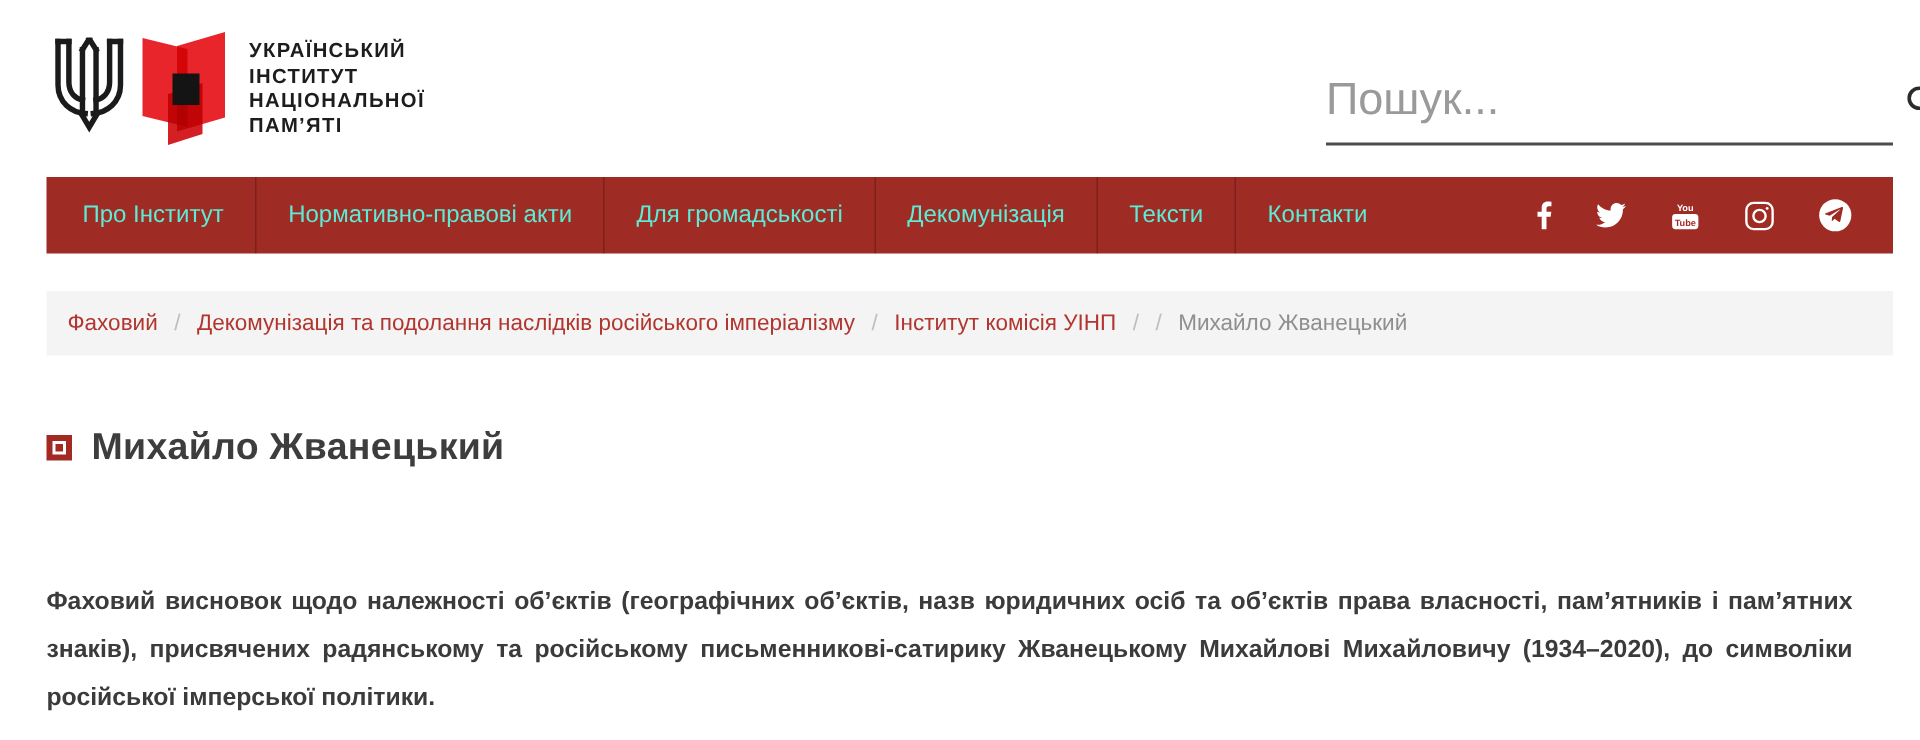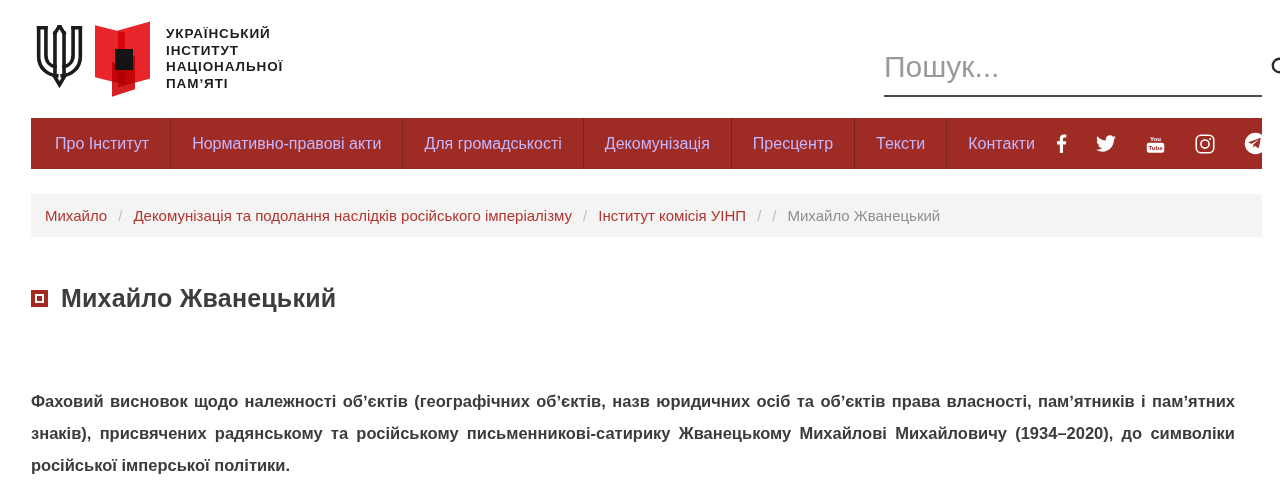--- a/index.html
+++ b/index.html
@@ -23,21 +23,21 @@
   .logomark .blk { position:absolute; left:20px; top:24px; width:18px; height:21px; background:#141414; z-index:3; }
   .brand-text { margin-left:6px; font-size:13.5px; font-weight:bold; line-height:16.5px; letter-spacing:0.9px; color:#1d1d1d; }
 
   .search { width:378px; border-bottom:2px solid #4c4c4c; display:flex; align-items:flex-end; padding-bottom:11px; margin-top:29px; }
   .search input { flex:1; border:none; outline:none; font-size:30px; color:#555; font-family:inherit; background:transparent; }
   .search input::placeholder { color:#9a9a9a; }
   .search-btn { background:none; border:none; cursor:pointer; padding:0 4px 2px 0; }
 
   
   .nav { height:51px; background:#9e2b24; display:flex; align-items:stretch; }
-  .nav-item { display:flex; align-items:center; padding:0 21px; color:#c4b5fd; font-size:16px;
+  .nav-item { display:flex; align-items:center; padding:0 21px; color:#5eead4; font-size:16px;
               text-decoration:none; border-right:1px solid rgba(40,0,0,0.28); white-space:nowrap; }
   .nav-item:first-child { padding-left:24px; }
   .nav-item:nth-last-child(2) { border-right:none; }
   .nav-social { margin-left:auto; display:flex; align-items:center; gap:29px; padding-right:27px; }
   .soc { display:flex; align-items:center; justify-content:center; cursor:pointer; text-decoration:none; }
 
   
   .breadcrumb { margin-top:25px; background:#f4f4f4; height:43px; display:flex; align-items:center;
                 padding:0 14px; font-size:15px; column-gap:11px; white-space:nowrap; overflow:hidden; }
   .bc-link { color:#b1362f; text-decoration:none; }
@@ -100,21 +100,20 @@
     </div>
   </div>
 </div>
 
 <div class="container">
   <nav class="nav">
     <a class="nav-item">Про Інститут</a>
     <a class="nav-item">Нормативно-правові акти</a>
     <a class="nav-item">Для громадськості</a>
     <a class="nav-item">Декомунізація</a>
-    <a class="nav-item">Пресцентр</a>
     <a class="nav-item">Тексти</a>
     <a class="nav-item">Контакти</a>
 
     <div class="nav-social">
       <a class="soc">
         <svg width="11" height="19" viewBox="0 0 10 19">
           <path d="M6.5 19V10.5H9.3L9.7 7.2H6.5V5.1C6.5 4.15 6.77 3.5 8.13 3.5H9.8V0.55C9.5 0.5 8.5 0.4 7.35 0.4C4.95 0.4 3.3 1.87 3.3 4.57V7.2H0.5V10.5H3.3V19H6.5Z" fill="#fff"></path>
         </svg>
       </a>
       <a class="soc">
@@ -141,21 +140,21 @@
           <circle cx="12" cy="12" r="11.2" fill="#fff"></circle>
           <path d="M17.4 7.1l-1.9 9c-.14.63-.52.79-1.05.49l-2.9-2.14-1.4 1.35c-.155.155-.285.285-.585.285l.21-2.95 5.37-4.85c.233-.208-.05-.324-.362-.116l-6.64 4.18-2.86-.894c-.62-.194-.63-.62.13-.917l11.17-4.3c.517-.194.97.116.802.88z" fill="#9e2b24"></path>
         </svg>
       </a>
     </div>
   </nav>
 </div>
 
 <div class="container">
   <div class="breadcrumb">
-    <a class="bc-link">Михайло</a>
+    <a class="bc-link">Фаховий</a>
     <span class="bc-sep">/</span>
     <a class="bc-link">Декомунізація та подолання наслідків російського імперіалізму</a>
     <span class="bc-sep">/</span>
     <a class="bc-link">Інститут комісія УІНП</a>
     <span class="bc-sep">/</span>
     <span class="bc-sep">/</span>
     <span class="bc-current">Михайло Жванецький</span>
   </div>
 </div>
 

